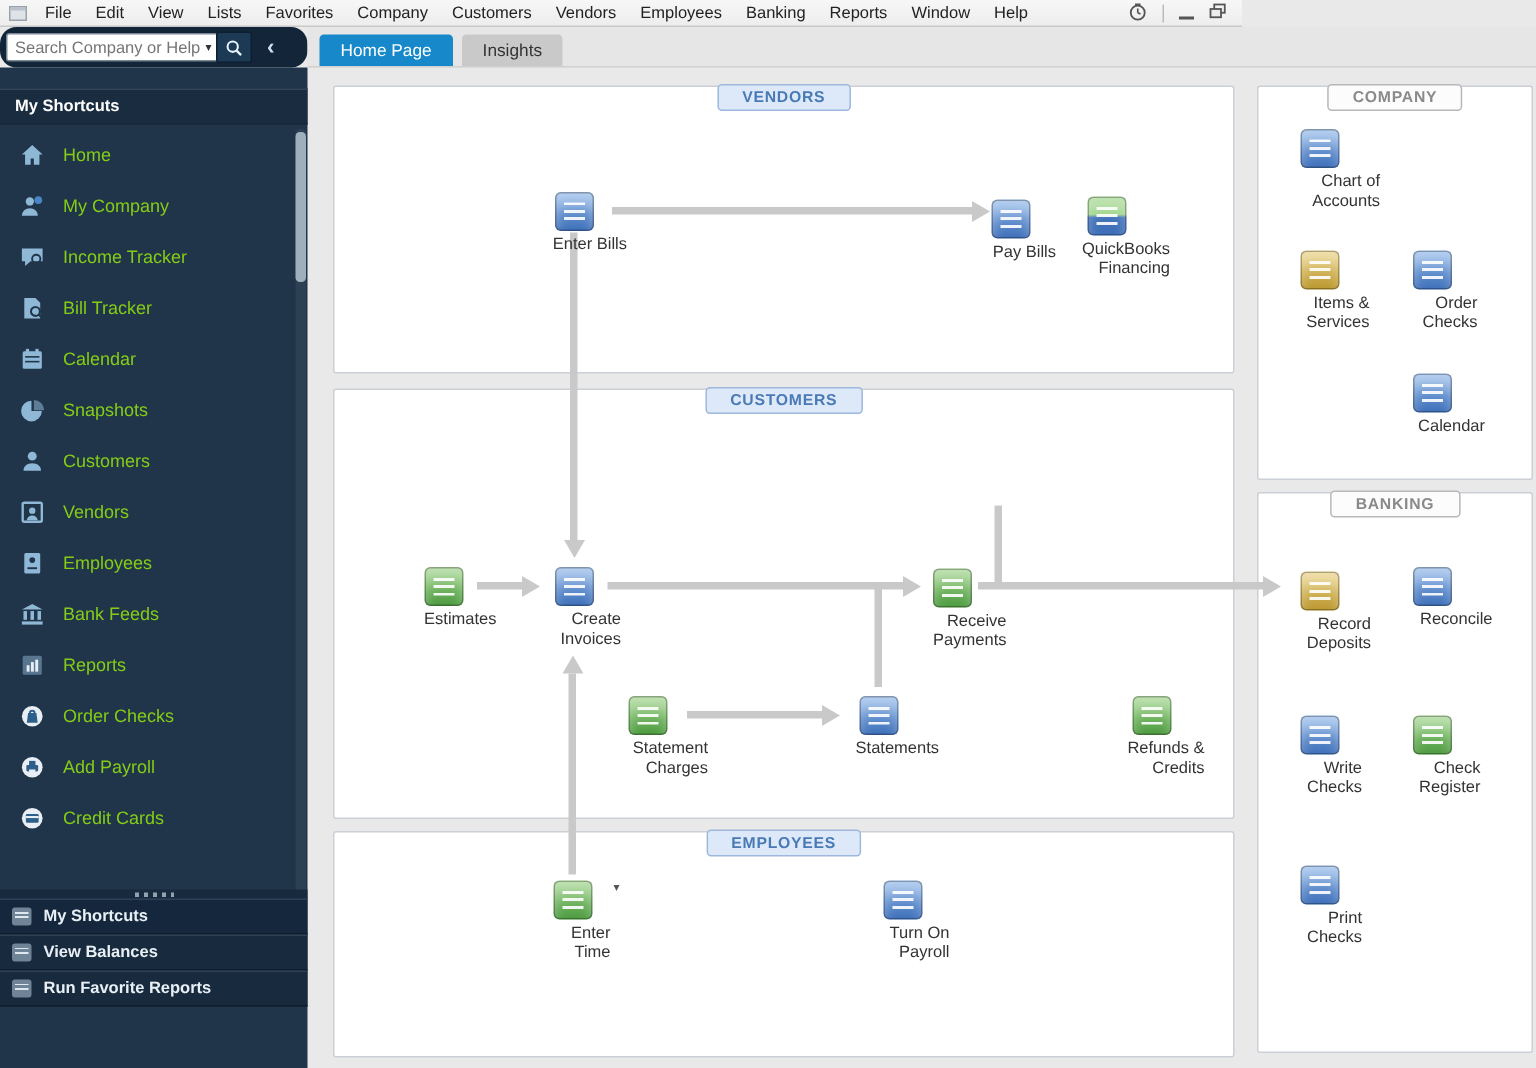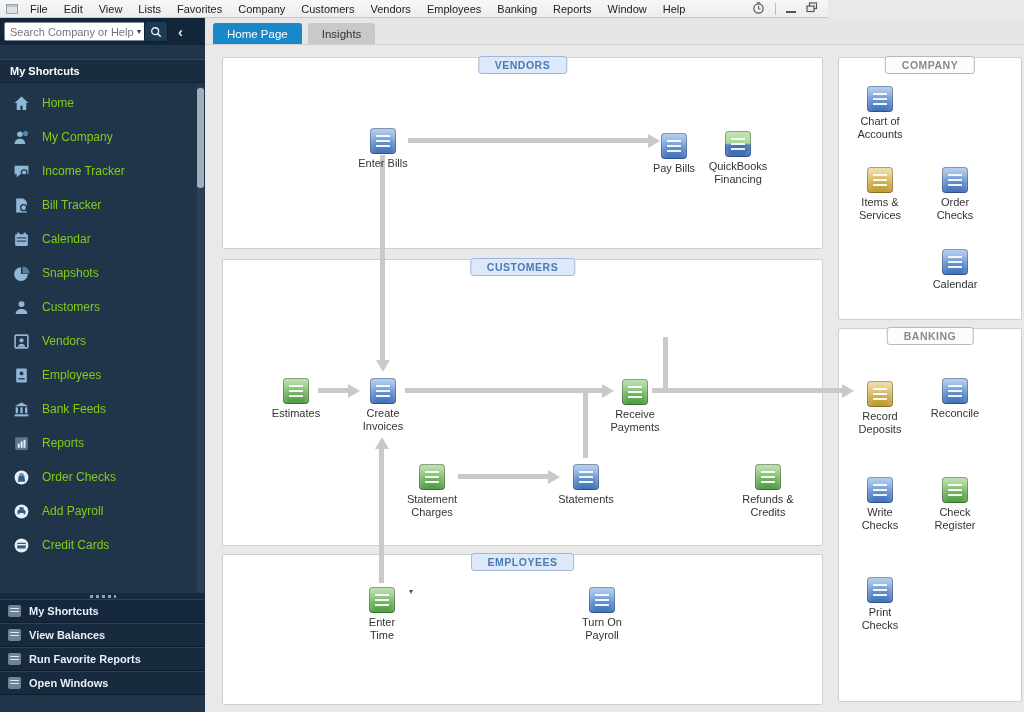--- a/index.html
+++ b/index.html
@@ -13,21 +13,21 @@
   .m-item { font-size:11px; color:#222; padding:1px 8px; cursor:default; white-space:nowrap; }
   #app-logo { width:12px; height:10px; background:#dfe3e8; border:1px solid #9aa2ab; margin-right:4px;
     box-shadow:inset 0 2px 0 #b9c2cc; }
   #menu-spacer { flex:1; }
   .wc { display:flex; align-items:center; gap:10px; padding-right:4px; }
   .wc-sep { width:1px; height:12px; background:#bbb; }
   #min-btn { width:10px; height:2px; background:#555; margin-top:6px; }
 
   
   #searchrow { position:absolute; left:0; top:18px; width:205px; height:27px; background:#132539; z-index:25;
-    display:flex; align-items:center; padding:0 4px; }
+    display:flex; align-items:center; padding:0 4px;border-radius:11px; }
   #search-input { width:146px; height:19px; border:1px solid #7a8894; border-radius:2px;
     font-size:11px; padding:0 14px 0 5px; color:#444; background:#fff; }
   #search-caret { position:relative; left:-13px; width:0; font-size:8px; color:#333; pointer-events:none; }
   #search-btn { width:24px; height:21px; background:#1d3a55; border:1px solid #0d1f30; border-radius:2px;
     display:flex; align-items:center; justify-content:center; margin-left:-6px; }
   #collapse-btn { color:#cfe0ee; font-size:15px; font-weight:bold; margin-left:10px; line-height:1; }
 
   
   #tabbar { position:absolute; left:205px; top:18px; width:819px; height:27px; background:#e6e6e6;
     border-bottom:1px solid #d0d0d0; display:flex; align-items:flex-end; padding-left:8px; z-index:25; }
@@ -76,21 +76,21 @@
 
   
   .hl, .vl { position:absolute; background:#c9c9c9; }
   .hl { height:5px; } .vl { width:5px; }
   .ar { position:absolute; width:0; height:0; }
   .ar.r { border-top:7px solid transparent; border-bottom:7px solid transparent; border-left:12px solid #c9c9c9; }
   .ar.d { border-left:7px solid transparent; border-right:7px solid transparent; border-top:12px solid #c9c9c9; }
   .ar.u { border-left:7px solid transparent; border-right:7px solid transparent; border-bottom:12px solid #c9c9c9; }
 
   
-  .fi { position:absolute; text-align:center; }
+  .fi { position:absolute; text-align:right; }
   .ficon { width:26px; height:26px; border-radius:4px; margin:0 auto 3px; position:relative;
     box-shadow:inset 0 0 0 1px rgba(0,0,0,.28), inset 0 9px 9px rgba(255,255,255,.38); }
   .ficon::after { content:""; position:absolute; inset:7px 6px;
     background:repeating-linear-gradient(to bottom,rgba(255,255,255,.9) 0 2px,transparent 2px 5px); }
   .ficon.blue  { background:linear-gradient(#8ab4e8,#3e6fb8); }
   .ficon.green { background:linear-gradient(#9ad284,#4d9a40); }
   .ficon.gold  { background:linear-gradient(#e8cf7c,#bb9730); }
   .ficon.mixed { background:linear-gradient(#9ad284 0 46%,#3e6fb8 54% 100%); }
   .flb { font-size:11px; color:#333; line-height:1.2; }
   .dd { position:absolute; top:0; right:-6px; font-size:8px; color:#555; }
@@ -310,24 +310,20 @@
       <span>My Shortcuts</span>
     </div>
     <div class="sb-bar">
       <span class="bb-ic"></span>
       <span>View Balances</span>
     </div>
     <div class="sb-bar">
       <span class="bb-ic"></span>
       <span>Run Favorite Reports</span>
     </div>
-    <div class="sb-bar">
-      <span class="bb-ic"></span>
-      <span>Open Windows</span>
-    </div>
   </div>
 </div>
 
 <div id="main">
 
   <div class="panel" id="p-vendors">
     <span class="pill blue">VENDORS</span>
   </div>
   <div class="panel" id="p-customers">
     <span class="pill blue">CUSTOMERS</span>

